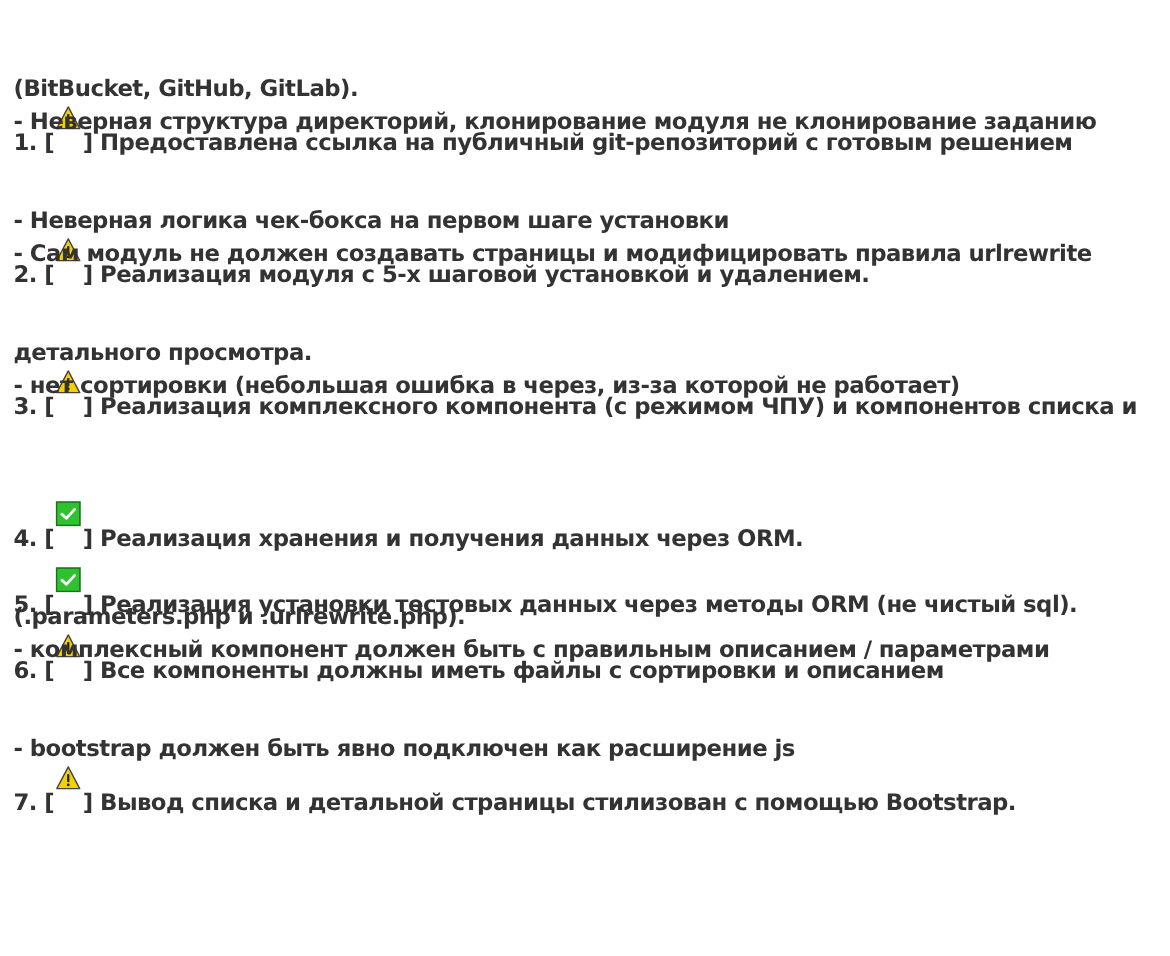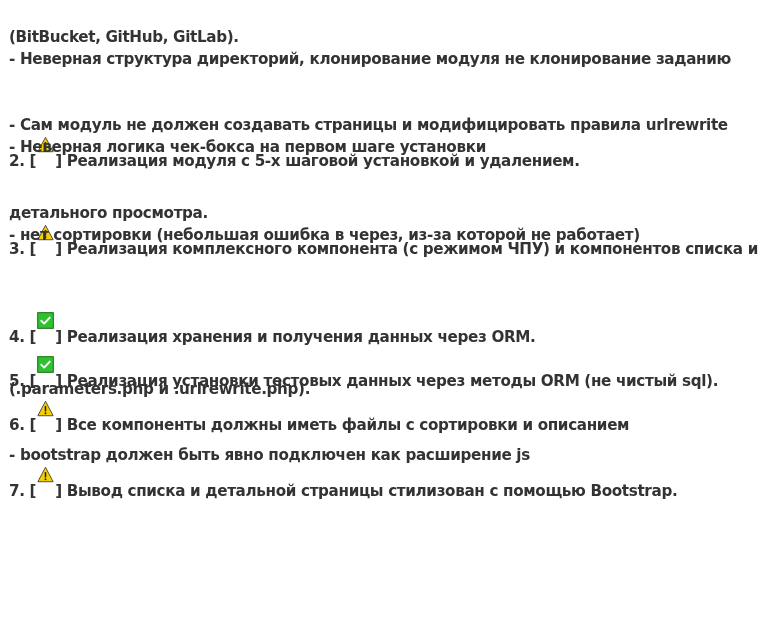--- a/index.html
+++ b/index.html
@@ -44,34 +44,41 @@
       height: 17px;
     }
   </style>
 </head>
 <body>
 
 <div class="doc">
   <div id="items">
       <div class="gap"></div>
       <div>
+        <div class="line"><span>1.</span> [<span class="icon">
+  <svg viewBox="0 0 20 20" xmlns="http://www.w3.org/2000/svg">
+    <path d="M10 1.5 L19 18.5 L1 18.5 Z" fill="#f5d000" stroke="#444" stroke-width="1.1" stroke-linejoin="round"></path>
+    <rect x="9.1" y="7" width="1.8" height="6.5" rx="0.6" fill="#222"></rect>
+    <circle cx="10" cy="15.6" r="1.1" fill="#222"></circle>
+  </svg>
+</span>] <span>Предоставлена ссылка на публичный git-репозиторий с готовым решением</span></div>
         <div class="line"><span>(BitBucket, GitHub, GitLab).</span></div>
         <div class="line">- Неверная структура директорий, клонирование модуля не клонирование заданию</div>
       </div>
       <div class="gap"></div>
       <div>
         <div class="line"><span>2.</span> [<span class="icon">
   <svg viewBox="0 0 20 20" xmlns="http://www.w3.org/2000/svg">
     <path d="M10 1.5 L19 18.5 L1 18.5 Z" fill="#f5d000" stroke="#444" stroke-width="1.1" stroke-linejoin="round"></path>
     <rect x="9.1" y="7" width="1.8" height="6.5" rx="0.6" fill="#222"></rect>
     <circle cx="10" cy="15.6" r="1.1" fill="#222"></circle>
   </svg>
 </span>] <span>Реализация модуля с 5-х шаговой установкой и удалением.</span></div>
+        <div class="line">- Неверная логика чек-бокса на первом шаге установки</div>
         <div class="line">- Сам модуль не должен создавать страницы и модифицировать правила urlrewrite</div>
-        <div class="line">- Неверная логика чек-бокса на первом шаге установки</div>
       </div>
       <div class="gap"></div>
       <div>
         <div class="line"><span>3.</span> [<span class="icon">
   <svg viewBox="0 0 20 20" xmlns="http://www.w3.org/2000/svg">
     <path d="M10 1.5 L19 18.5 L1 18.5 Z" fill="#f5d000" stroke="#444" stroke-width="1.1" stroke-linejoin="round"></path>
     <rect x="9.1" y="7" width="1.8" height="6.5" rx="0.6" fill="#222"></rect>
     <circle cx="10" cy="15.6" r="1.1" fill="#222"></circle>
   </svg>
 </span>] <span>Реализация комплексного компонента (с режимом ЧПУ) и компонентов списка и</span></div>
@@ -99,20 +106,21 @@
       <div class="gap"></div>
       <div>
         <div class="line"><span>6.</span> [<span class="icon">
   <svg viewBox="0 0 20 20" xmlns="http://www.w3.org/2000/svg">
     <path d="M10 1.5 L19 18.5 L1 18.5 Z" fill="#f5d000" stroke="#444" stroke-width="1.1" stroke-linejoin="round"></path>
     <rect x="9.1" y="7" width="1.8" height="6.5" rx="0.6" fill="#222"></rect>
     <circle cx="10" cy="15.6" r="1.1" fill="#222"></circle>
   </svg>
 </span>] <span>Все компоненты должны иметь файлы с сортировки и описанием</span></div>
         <div class="line"><span>(.parameters.php и .urlrewrite.php).</span></div>
+        <div class="line">- комплексный компонент должен быть с правильным описанием / параметрами</div>
       </div>
       <div class="gap"></div>
       <div>
         <div class="line"><span>7.</span> [<span class="icon">
   <svg viewBox="0 0 20 20" xmlns="http://www.w3.org/2000/svg">
     <path d="M10 1.5 L19 18.5 L1 18.5 Z" fill="#f5d000" stroke="#444" stroke-width="1.1" stroke-linejoin="round"></path>
     <rect x="9.1" y="7" width="1.8" height="6.5" rx="0.6" fill="#222"></rect>
     <circle cx="10" cy="15.6" r="1.1" fill="#222"></circle>
   </svg>
 </span>] <span>Вывод списка и детальной страницы стилизован с помощью Bootstrap.</span></div>

